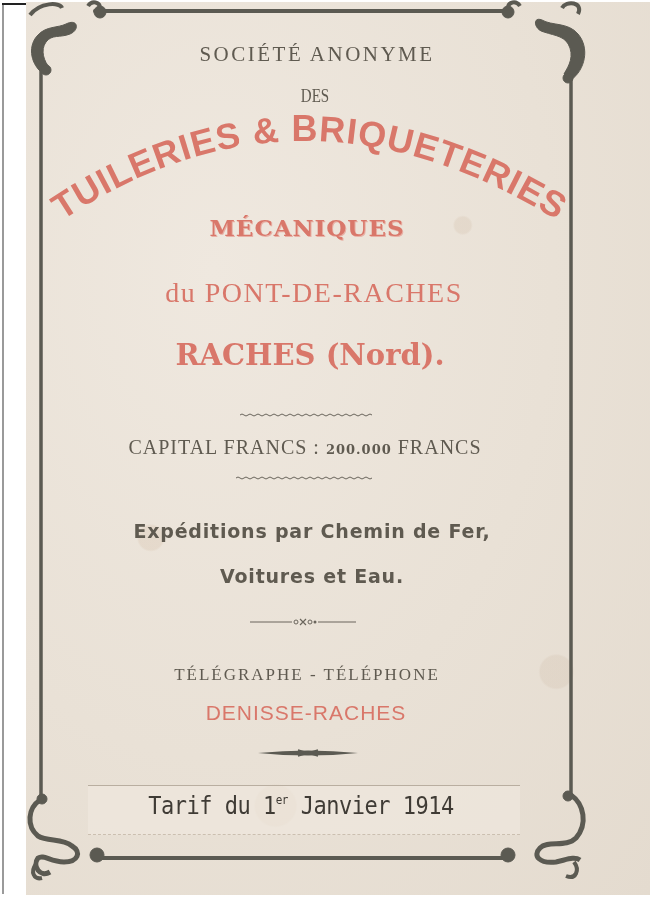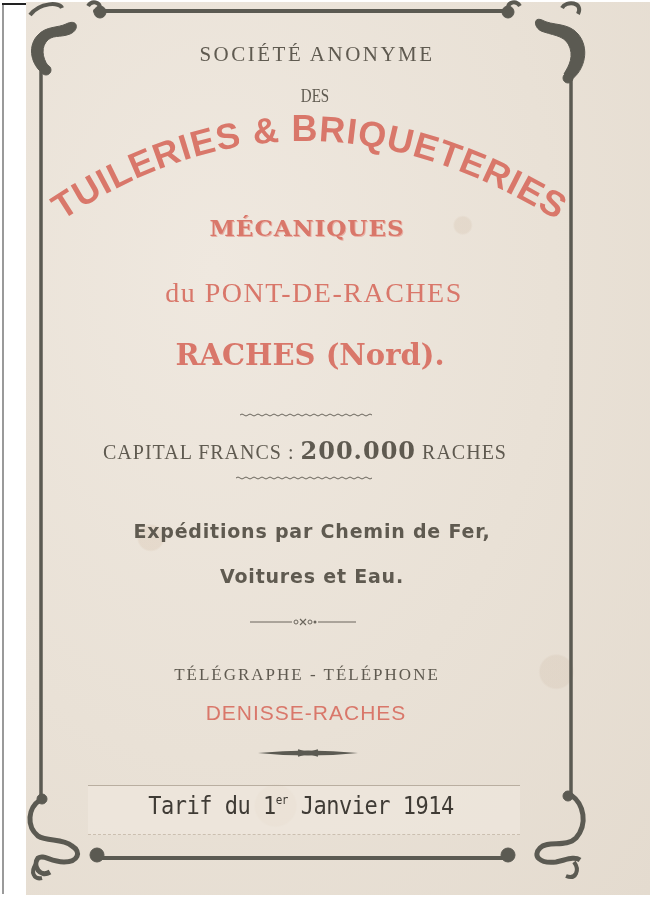--- a/index.html
+++ b/index.html
@@ -51,21 +51,21 @@
     left: -13px;
   }
   .raches {
     top: 338px; font-size: 29px; font-weight: bold; font-family: "DejaVu Serif", serif;
     left: -17px;
   }
   .capital {
     top: 436px; font-size: 20px; letter-spacing: 1px; font-family: "Liberation Serif", serif;
     left: -22px;
   }
-  .capital b { font-weight: bold; font-family: "DejaVu Serif", serif; font-size: 24px; }
+  .capital b { font-weight: bold; font-family: "DejaVu Serif", serif; font-size: 13px; }
   .exped {
     top: 520px; font-size: 19px; font-weight: bold; letter-spacing: 0.8px;
     font-family: "DejaVu Sans", sans-serif; left: -15px;
   }
   .voitures {
     top: 565px; font-size: 19px; font-weight: bold; letter-spacing: 0.8px;
     font-family: "DejaVu Sans", sans-serif; left: -15px;
   }
   .telegraphe {
     top: 665px; font-size: 17px; letter-spacing: 2px; font-family: "Liberation Serif", serif;
@@ -149,21 +149,21 @@
 <div class="line red mecaniques">MÉCANIQUES</div>
 <div class="line red pont">du PONT-DE-RACHES</div>
 <div class="line red raches">RACHES (Nord).</div>
 
 <svg class="divider" style="left:240px;top:412px" width="135" height="6">
   <path d="M0 3 q2 -2 4 0 t4 0 t4 0 t4 0 t4 0 t4 0 t4 0 t4 0 t4 0 t4 0 t4 0 t4 0 t4 0 t4 0 t4 0 t4 0 t4 0 t4 0 t4 0 t4 0 t4 0 t4 0 t4 0 t4 0 t4 0 t4 0 t4 0 t4 0 t4 0 t4 0 t4 0 t4 0 t4 0" fill="none" stroke="#6a655c" stroke-width="1"></path>
 </svg>
 <div class="line gray capital">
   <span>CAPITAL FRANCS :</span>
   <b>200.000</b>
-  <span>RACHES</span>
+  <span>FRANCS</span>
 </div>
 <svg class="divider" style="left:236px;top:475px" width="138" height="6">
   <path d="M0 3 q2 -2 4 0 t4 0 t4 0 t4 0 t4 0 t4 0 t4 0 t4 0 t4 0 t4 0 t4 0 t4 0 t4 0 t4 0 t4 0 t4 0 t4 0 t4 0 t4 0 t4 0 t4 0 t4 0 t4 0 t4 0 t4 0 t4 0 t4 0 t4 0 t4 0 t4 0 t4 0 t4 0 t4 0 t4 0" fill="none" stroke="#6a655c" stroke-width="1"></path>
 </svg>
 
 <div class="line gray exped">Expéditions par Chemin de Fer,</div>
 <div class="line gray voitures">Voitures et Eau.</div>
 
 <svg class="divider" style="left:250px;top:616px" width="110" height="12">
   <line x1="0" y1="6" x2="42" y2="6" stroke="#6a655c" stroke-width="1"></line>

